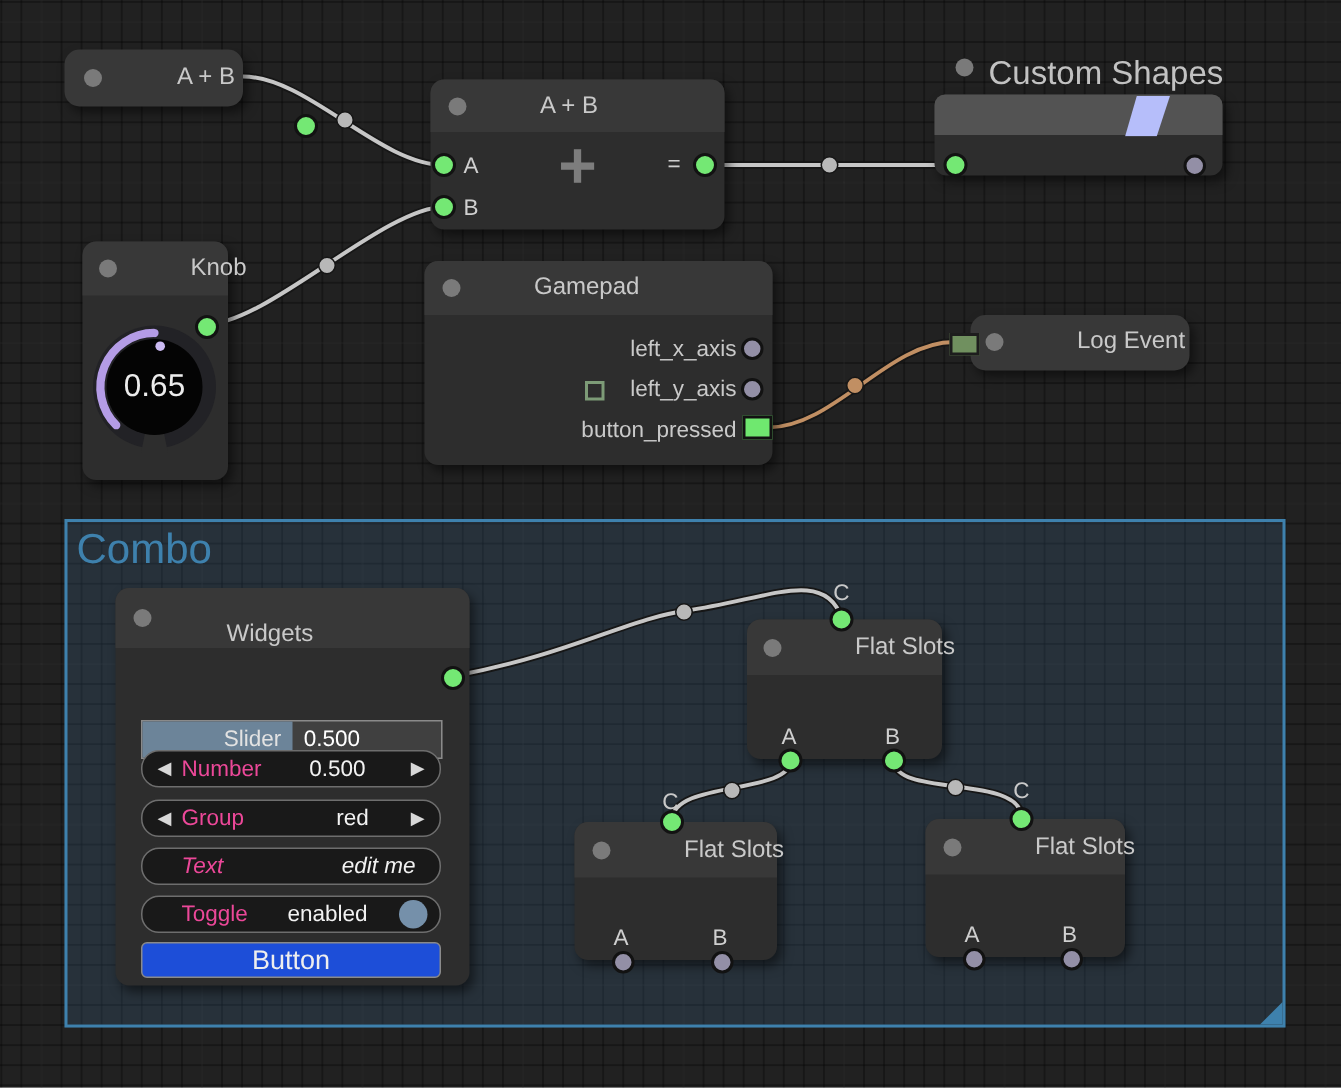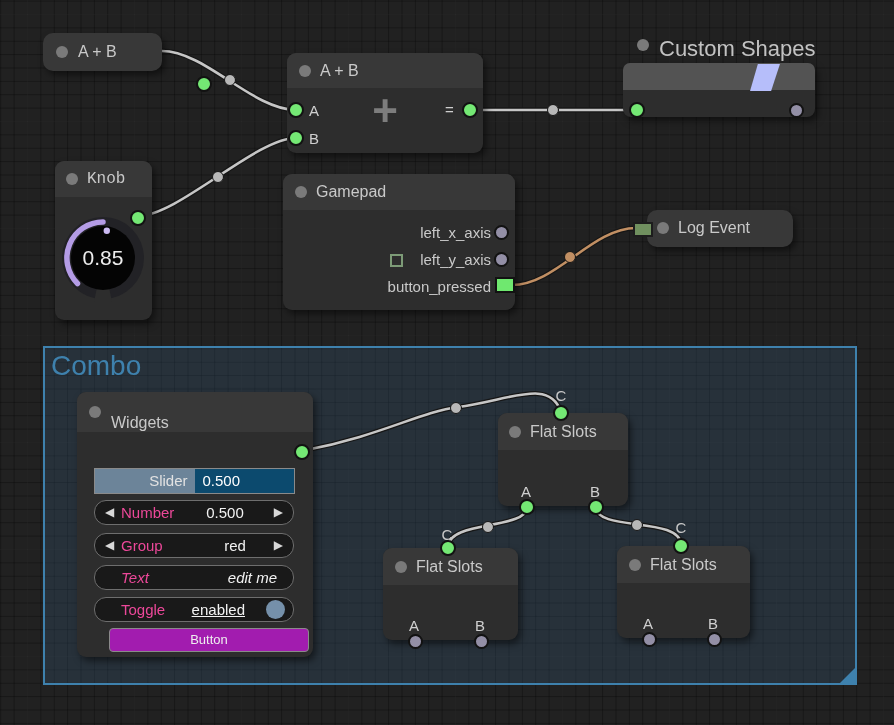--- a/index.html
+++ b/index.html
@@ -23,45 +23,45 @@
   .group-handle{position:absolute;right:0;bottom:0;width:0;height:0;
     border-left:15px solid transparent;border-bottom:15px solid #3e81ad;}
   
   #wires{position:absolute;left:0;top:0;z-index:2;pointer-events:none;}
   
   .node{position:absolute;background:#2d2d2d;border-radius:9px;
     box-shadow:3px 4px 7px rgba(0,0,0,0.5);z-index:3;}
   .node.collapsed{background:#383838;border-radius:10px;}
   .title{position:absolute;left:0;top:0;width:100%;background:#383838;border-radius:9px 9px 0 0;}
   .tdot{position:absolute;width:12px;height:12px;border-radius:50%;background:#7a7a7a;}
-  .ttext{position:absolute;font-size:16px;color:#c9c9c9;white-space:nowrap;}
+  .ttext{position:absolute;font-size:16px;color:#c9c9c9;white-space:nowrap;margin-left:40px;}
   .dot-g{position:absolute;width:12px;height:12px;border-radius:50%;
     background:#74e874;border:2px solid #121212;box-sizing:content-box;z-index:4;}
   .dot-p{position:absolute;width:11px;height:11px;border-radius:50%;
     background:#938fa6;border:2px solid #121212;box-sizing:content-box;z-index:4;}
   .slotlbl{position:absolute;font-size:15px;color:#cfcfcf;white-space:nowrap;}
   .floatlbl{position:absolute;font-size:15px;color:#c9c9c9;z-index:5;transform:translateX(-50%);}
   
   .gp-row{position:absolute;right:24px;font-size:15px;color:#c9c9c9;text-align:right;white-space:nowrap;}
   .sq-g{position:absolute;width:16px;height:12px;background:#6fe86f;border:2px solid #121212;z-index:4;}
   .sq-o{position:absolute;width:9px;height:9px;background:transparent;border:2px solid #7d9b77;}
   .sq-m{position:absolute;width:16px;height:11px;background:#70905f;border:2px solid #1d1d1d;z-index:4;}
   
   .w-pill{position:absolute;left:17px;width:198px;height:23px;background:#191919;
     border:1px solid #6e6e6e;border-radius:12px;font-size:15px;}
   .w-lbl{position:absolute;left:26px;top:3px;color:#ec4899;}
   .w-val{position:absolute;top:3px;color:#f2f2f2;}
   .w-arrow{position:absolute;top:4px;color:#d8d8d8;font-size:12px;}
-  .slider{position:absolute;left:17px;top:76px;width:199px;height:24px;background:#0c4a6e;
+  .slider{position:absolute;left:17px;top:88px;width:199px;height:24px;background:#404040;
     border:1px solid #8a8a8a;}
   .slider-fill{position:absolute;left:0;top:0;height:100%;width:50.5%;background:#6c8499;}
   .slider-lbl{position:absolute;top:3px;right:50.5%;margin-right:6px;color:#e2e2e2;font-size:15px;}
   .slider-val{position:absolute;top:3px;left:54%;color:#ffffff;font-size:15px;}
-  .w-btn{position:absolute;left:32px;top:236px;width:198px;height:22px;background:#a21caf;
-    border:1px solid #8a8a8a;border-radius:4px;text-align:center;color:#eeeeee;font-size:13px;line-height:22px;}
+  .w-btn{position:absolute;left:17px;top:236px;width:198px;height:22px;background:#1d4ed8;
+    border:1px solid #8a8a8a;border-radius:4px;text-align:center;color:#eeeeee;font-size:18px;line-height:22px;}
   .knob-val{position:absolute;left:20px;top:85px;width:56px;text-align:center;
     font-size:21px;color:#ececec;z-index:4;}
   .plus{position:absolute;left:78px;top:38px;width:40px;text-align:center;
     font-size:44px;color:#7d7d7d;font-weight:bold;line-height:40px;}
   .bar{position:absolute;left:0;top:0;width:100%;height:27px;background:#535353;border-radius:7px 7px 0 0;}
   .shape{position:absolute;left:125px;top:1px;width:34px;height:27px;background:#b6befa;
     clip-path:polygon(29% 0%,94% 0%,68% 100%,6% 100%);}
 </style>
 </head>
 <body>
@@ -122,33 +122,33 @@
   <div class="abs" style="left:637px;top:39px;width:12px;height:12px;border-radius:50%;background:#7a7a7a;z-index:3;"></div>
   <div class="abs" style="left:659px;top:36px;font-size:22px;color:#c2c2c2;z-index:3;">Custom Shapes</div>
   <div class="node" style="left:623px;top:63px;width:192px;height:54px;border-radius:8px;">
     <div class="bar"></div>
     <div class="shape"></div>
     <div class="dot-g" style="left:6px;top:39px;"></div>
     <div class="dot-p" style="left:166px;top:40px;"></div>
   </div>
 
   <div class="node" style="left:55px;top:161px;width:97px;height:159px;">
-    <div class="title" style="height:36px;font-family:Liberation Mono, monospace;">
+    <div class="title" style="height:36px;">
       <div class="tdot" style="left:11px;top:12px;"></div>
       <div class="ttext" style="left:32px;top:9px;">Knob</div>
     </div>
     <div class="dot-g" style="left:75px;top:49px;"></div>
     <svg class="abs" style="left:3px;top:52px;" width="92" height="94">
       <circle cx="45" cy="45" r="41" fill="#222226"></circle>
       <path d="M45,45 L54,89 L36,89 Z" fill="#2d2d2d"></path>
       <circle cx="45" cy="45" r="32" fill="#040404"></circle>
       <path d="M19.5,70.5 A36 36 0 0 1 45 9" stroke="#b49ce6" stroke-width="5.5" fill="none" stroke-linecap="round"></path>
       <circle cx="48.8" cy="17.8" r="3.2" fill="#cbbaf2"></circle>
     </svg>
-    <div class="knob-val">0.85</div>
+    <div class="knob-val">0.65</div>
   </div>
 
   <div class="node" style="left:283px;top:174px;width:232px;height:136px;">
     <div class="title" style="height:36px;">
       <div class="tdot" style="left:12px;top:12px;"></div>
       <div class="ttext" style="left:33px;top:9px;">Gamepad</div>
     </div>
     <div class="gp-row" style="top:50px;">left_x_axis</div>
     <div class="dot-p" style="left:211px;top:51px;"></div>
     <div class="sq-o" style="left:107px;top:80px;"></div>
@@ -191,21 +191,21 @@
       <div class="w-arrow" style="right:10px;">▶</div>
     </div>
 
     <div class="w-pill" style="top:173px;font-style:italic;">
       <div class="w-lbl">Text</div>
       <div class="w-val" style="right:16px;">edit me</div>
     </div>
 
     <div class="w-pill" style="top:205px;">
       <div class="w-lbl">Toggle</div>
-      <div class="w-val" style="right:48px;text-decoration:underline;">enabled</div>
+      <div class="w-val" style="right:48px;">enabled</div>
       <div style="position:absolute;right:8px;top:2px;width:19px;height:19px;border-radius:50%;background:#7590aa;"></div>
     </div>
 
     <div class="w-btn">Button</div>
   </div>
 
   <div class="floatlbl" style="left:561px;top:387px;">C</div>
   <div class="node" style="left:498px;top:413px;width:130px;height:93px;">
     <div class="title" style="height:37px;">
       <div class="tdot" style="left:11px;top:13px;"></div>

